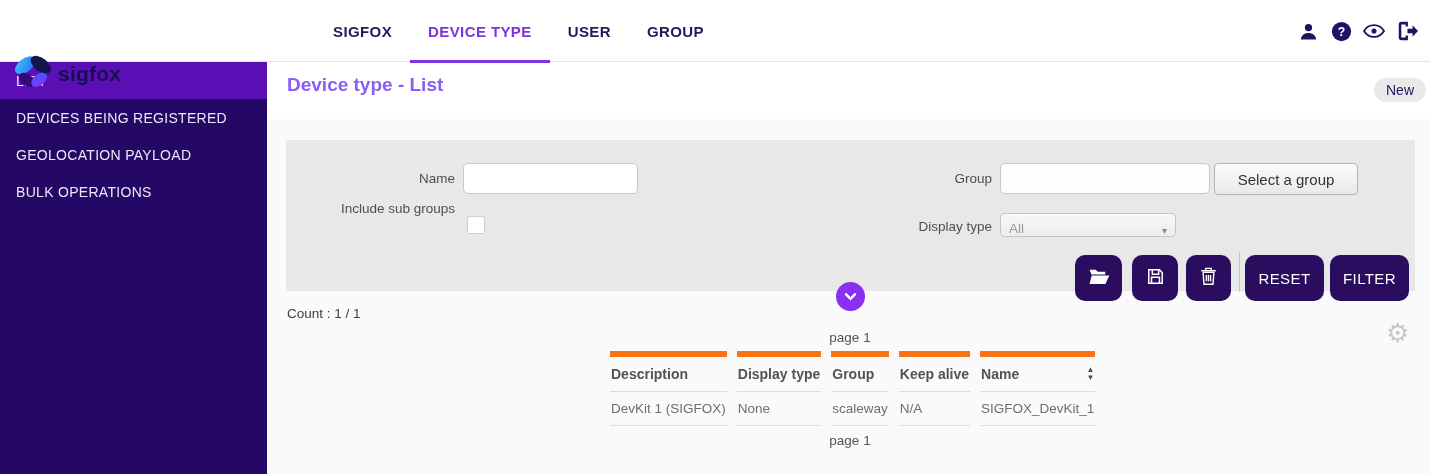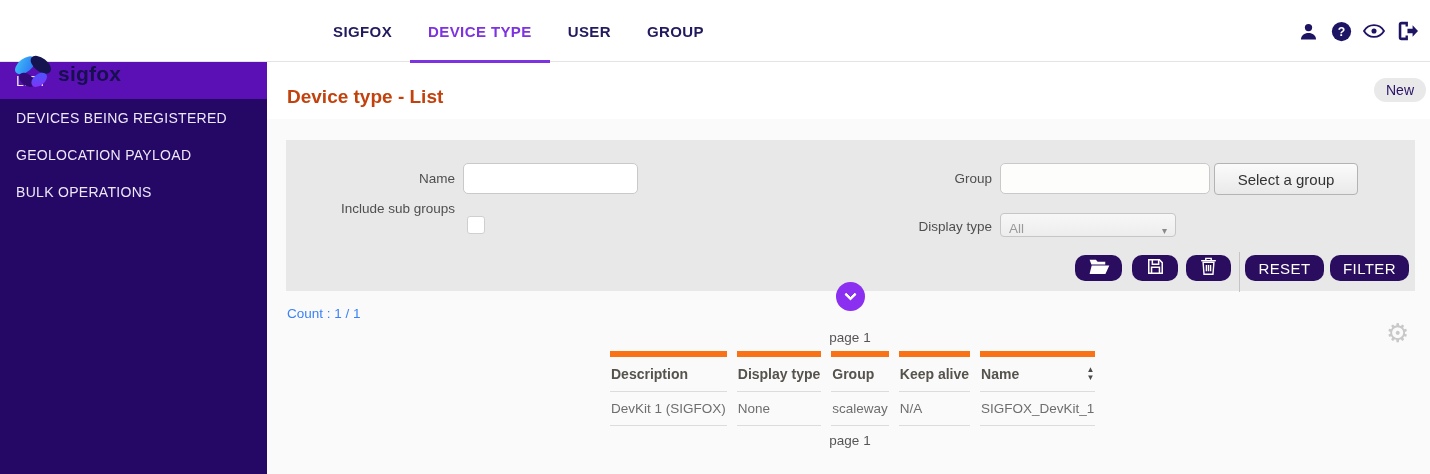--- a/index.html
+++ b/index.html
@@ -18,38 +18,38 @@
   .nav-tab.active { color:#7e33e0; }
   .nav-tab.active::after { content:""; position:absolute; left:0; right:0; bottom:-1px; height:3px; background:#7e33e0; }
   .hdr-icons { position:absolute; right:12px; top:0; height:62px; display:flex; align-items:center; gap:11px; }
   .hdr-icon { width:22px; height:22px; display:flex; align-items:center; justify-content:center; cursor:pointer; }
   
   .sidebar { position:absolute; left:0; top:62px; width:267px; height:412px; background:#250766; z-index:4; }
   .side-item { height:37px; display:flex; align-items:center; padding-left:16px; color:#ece8f8; font-size:14px; letter-spacing:.3px; cursor:pointer; }
   .side-item.active { background:#5a10b5; }
   
   .titlebar { position:absolute; left:267px; top:62px; width:1163px; height:57px; background:#ffffff; }
-  .page-title { position:absolute; left:20px; top:24px; font-size:19px; font-weight:bold; color:#c2410c; }
+  .page-title { position:absolute; left:20px; top:12px; font-size:19px; font-weight:bold; color:#8b5cf6; }
   .new-btn { position:absolute; right:4px; top:16px; height:24px; padding:0 12px; background:#e9e9ea; border:none; border-radius:13px; color:#2a1166; font-size:14px; font-family:inherit; cursor:pointer; }
   
   .filter-panel { position:absolute; left:286px; top:140px; width:1129px; height:151px; background:#e8e8e8; }
   .flabel { position:absolute; font-size:13.5px; color:#4f4f4f; text-align:right; }
   .txt-input { position:absolute; height:31px; background:#fff; border:1px solid #c9c9c9; border-radius:5px; padding:0 8px; font-size:14px; color:#333; font-family:inherit; }
   .select-group-btn { position:absolute; left:928px; top:23px; width:144px; height:32px; background:linear-gradient(#fbfbfb,#e9e9e9); border:1px solid #b3b3b3; border-radius:4px; font-size:15px; color:#333; font-family:inherit; cursor:pointer; }
   .checkbox { position:absolute; left:181px; top:76px; width:18px; height:18px; background:#fff; border:1px solid #cfcfcf; border-radius:3px; cursor:pointer; appearance:none; }
   .dselect { position:absolute; left:714px; top:73px; width:176px; height:24px; background:linear-gradient(#f7f7f7,#ededed); border:1px solid #c6c6c6; border-radius:4px; display:flex; align-items:flex-end; padding:0 8px; font-size:13.5px; color:#9a9a9a; cursor:pointer; }
   .dselect .arrow { margin-left:auto; font-size:10px; color:#8a8a8a; }
-  .dark-btn { position:absolute; top:115px; height:26px; background:#2a0d5e; border:none; border-radius:10px; display:flex; align-items:center; justify-content:center; cursor:pointer; color:#fff; font-family:inherit; }
+  .dark-btn { position:absolute; top:115px; height:46px; background:#2a0d5e; border:none; border-radius:10px; display:flex; align-items:center; justify-content:center; cursor:pointer; color:#fff; font-family:inherit; }
   .dark-btn.txt { font-size:15px; letter-spacing:.4px; }
   .btn-divider { position:absolute; left:953px; top:112px; width:1px; height:40px; background:#c4c4c4; }
   
   .collapse-btn { position:absolute; left:836px; top:282px; width:29px; height:29px; border-radius:50%; background:#8b2ff0; border:none; display:flex; align-items:center; justify-content:center; cursor:pointer; z-index:6; }
   .chev { width:9px; height:9px; border-right:3px solid #fff; border-bottom:3px solid #fff; transform:rotate(45deg); margin-top:-5px; border-radius:1px; }
   
-  .count-txt { position:absolute; left:287px; top:306px; font-size:13.5px; color:#3b82f6; }
+  .count-txt { position:absolute; left:287px; top:306px; font-size:13.5px; color:#404040; }
   .gear { position:absolute; left:1386px; top:320px; font-size:26px; color:#c8c8c8; cursor:pointer; line-height:1; }
   .results { position:absolute; left:600px; top:330px; width:500px; text-align:center; }
   .page-lbl { font-size:13.5px; color:#555; }
   table.dt { border-collapse:separate; border-spacing:10px 0; margin:6px auto 0; }
   table.dt th { border-top:6px solid #f97316; border-bottom:1px solid #dcdcdc; padding:9px 1px; font-size:14px; font-weight:600; color:#56524c; text-align:left; white-space:nowrap; }
   table.dt td { border-bottom:1px solid #dcdcdc; padding:9px 1px; font-size:13.5px; color:#6e6e6e; text-align:left; white-space:nowrap; }
   .cell-link { color:#241d6b; cursor:pointer; }
   .name-th { display:flex; align-items:center; }
   .sorters { margin-left:auto; padding-left:26px; display:flex; flex-direction:column; line-height:8px; }
   .sorters span { font-size:8px; color:#4a4a4a; cursor:pointer; }

